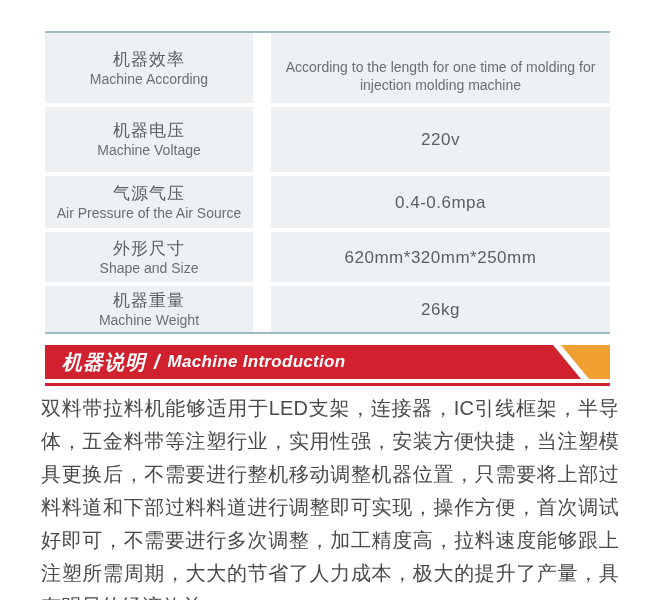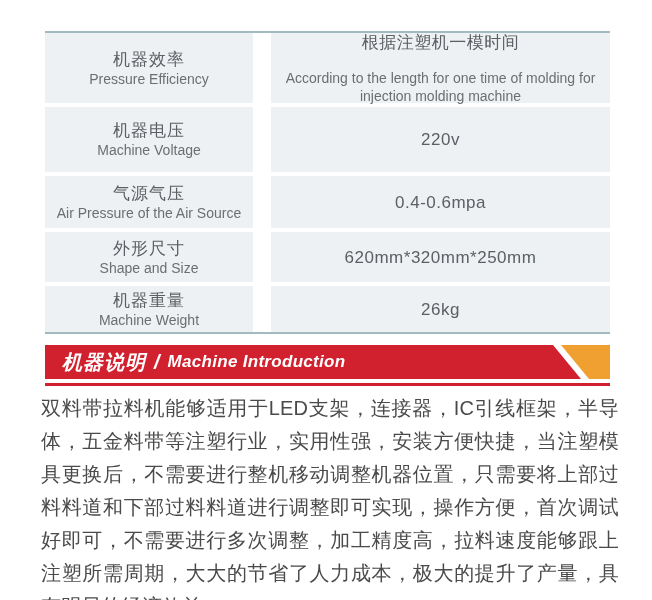--- a/index.html
+++ b/index.html
@@ -60,24 +60,23 @@
   }
 </style>
 </head>
 <body>
 
 <div class="spec-table">
 
   <div class="spec-row">
     <div class="cell label-cell">
       <div class="zh">机器效率</div>
-      <div class="en">Pressure Efficiency</div>
+      <div class="en">Machine According</div>
     </div>
     <div class="cell value-cell">
-      <div class="val">根据注塑机一模时间</div>
       <div class="note">According to the length for one time of molding for injection molding machine</div>
     </div>
   </div>
 
   <div class="spec-row">
     <div class="cell label-cell">
       <div class="zh">机器电压</div>
       <div class="en">Machine Voltage</div>
     </div>
     <div class="cell value-cell">

